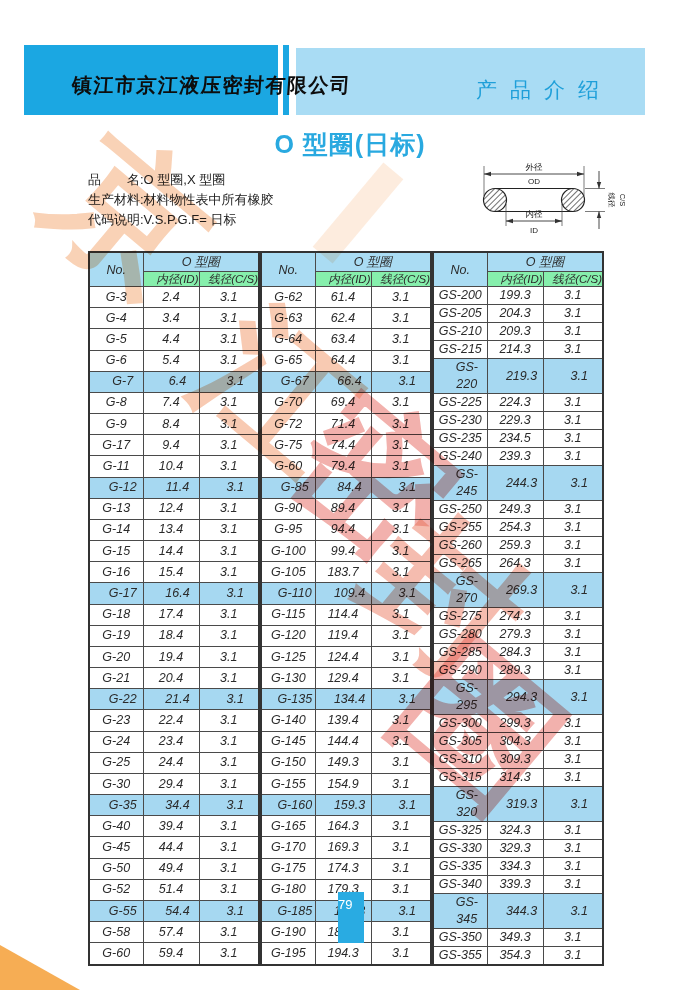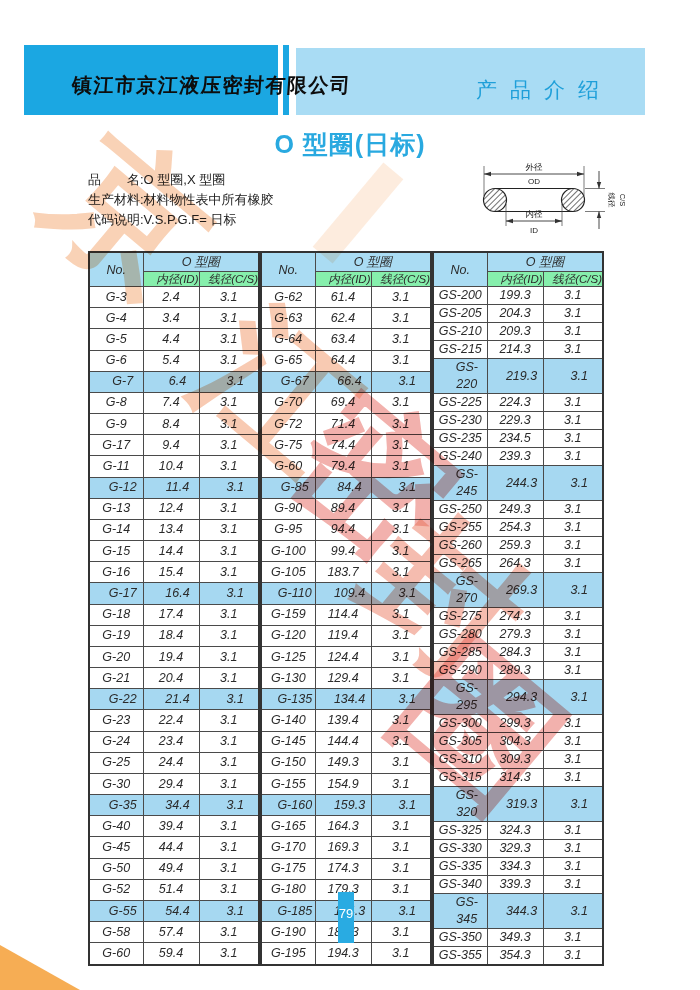--- a/index.html
+++ b/index.html
@@ -23,22 +23,22 @@
   table.oring th,table.oring td{border:1px solid #4a4a4a;text-align:center;padding:0;
            font-weight:normal;height:17px;line-height:17px;overflow:hidden;}
   table.oring thead th{background:#aadcf3;}
   table.oring thead tr.sub th{background:#86efac;font-size:11.5px;height:14px;line-height:14px;text-align:right;}
   table.oring thead tr.top th{font-size:12.5px;height:18px;line-height:18px;}
   table.oring tbody tr.hl td{background:#a6d8f1;padding-left:13px;}
   
   .diagram{position:absolute;left:468px;top:158px;}
   .diagram text{font-family:"Liberation Sans",sans-serif;fill:#222;}
   
-  .page-badge{position:absolute;left:338px;top:892px;width:16px;height:51px;background:#29abe2;
-           color:#ffffff;font-size:13px;text-align:center;padding-top:14px;box-sizing:border-box;}
+  .page-badge{position:absolute;left:338px;top:892px;width:26px;height:51px;background:#29abe2;
+           color:#ffffff;font-size:13px;text-align:left;padding-top:5px;box-sizing:border-box;}
   
   .watermark{position:absolute;left:0;top:0;width:700px;height:990px;pointer-events:none;
            mix-blend-mode:multiply;}
   .wm-char{position:absolute;font-size:150px;font-weight:bold;font-family:"DejaVu Serif",serif;
            opacity:0.45;transform:rotate(40deg);line-height:1;}
   .wm-streak{position:absolute;left:345px;top:158px;width:26px;height:110px;background:#f8c9a0;
            opacity:0.35;transform:rotate(40deg);}
   .wm-wedge{position:absolute;left:0;top:945px;width:0;height:0;
            border-bottom:45px solid #f5a441;border-right:80px solid transparent;opacity:0.9;}
 </style>
@@ -367,21 +367,21 @@
             <td>G-105</td>
             <td>183.7</td>
             <td>3.1</td>
           </tr>
           <tr class="hl">
             <td>G-110</td>
             <td>109.4</td>
             <td>3.1</td>
           </tr>
           <tr>
-            <td>G-159</td>
+            <td>G-115</td>
             <td>114.4</td>
             <td>3.1</td>
           </tr>
           <tr>
             <td>G-120</td>
             <td>119.4</td>
             <td>3.1</td>
           </tr>
           <tr>
             <td>G-125</td>

